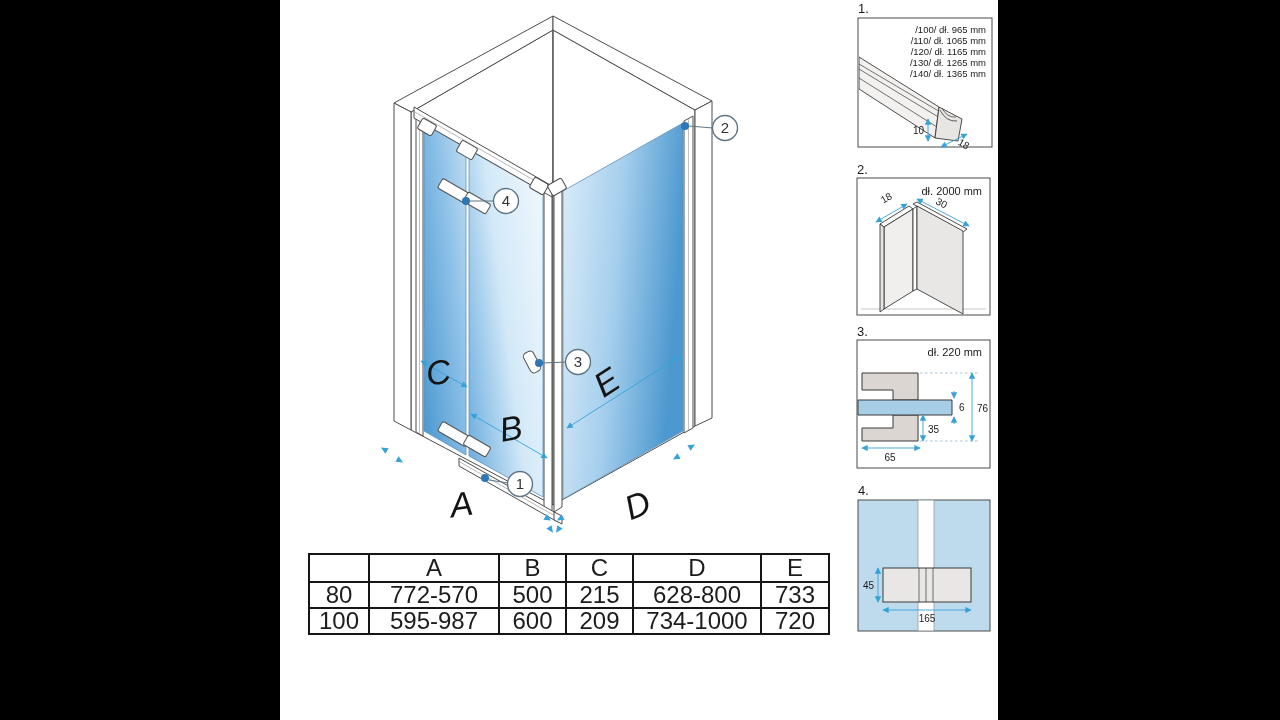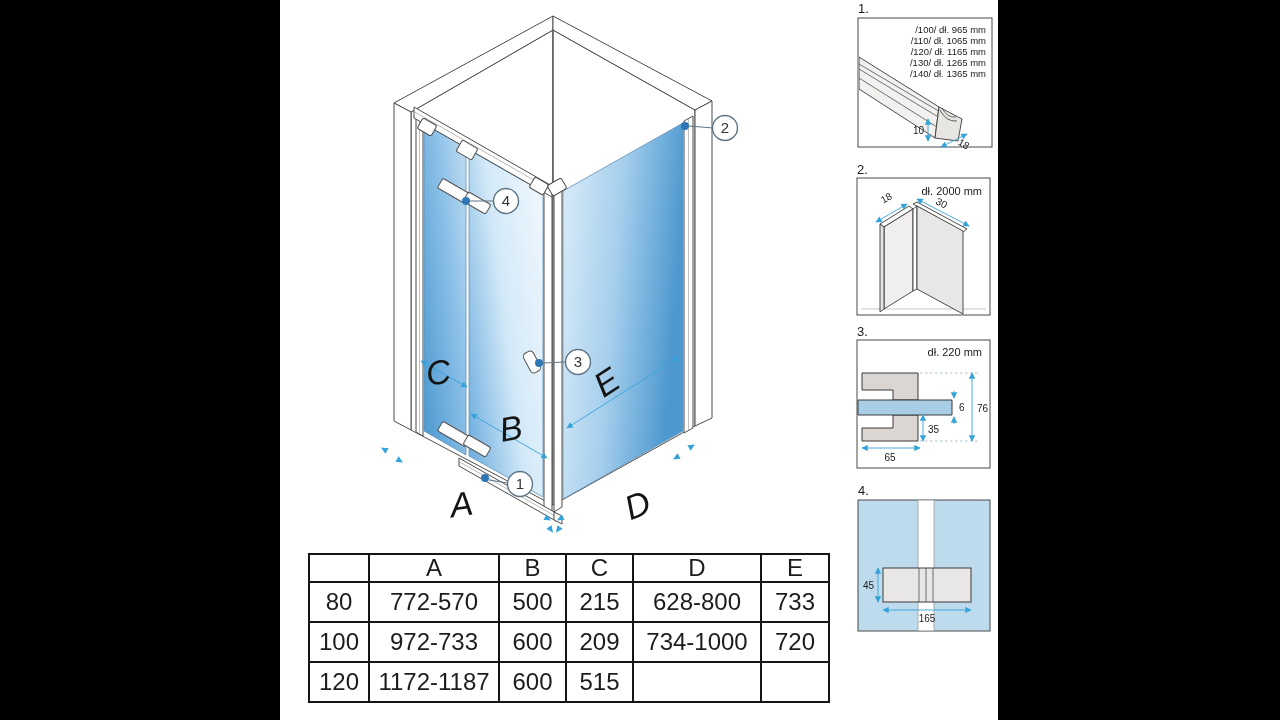--- a/index.html
+++ b/index.html
@@ -12,21 +12,21 @@
   .lentxt{font-size:11px;}
   .paneltag{font-size:13px;}
   .speclines{font-size:9.5px;}
   .bigletter{font-size:34px;font-style:italic;fill:#141414;}
   .callnum{font-size:15px;fill:#333;}
   table.dims{position:absolute;left:28px;top:553px;border-collapse:collapse;table-layout:fixed;
              font-size:24px;color:#1c1c1c;}
   table.dims td,table.dims th{border:2px solid #161616;text-align:center;vertical-align:middle;
              padding:0;font-weight:normal;line-height:1;}
   table.dims tr.hdr{height:28px;}
-  table.dims tr.row{height:40px;}
+  table.dims tr.row{height:26px;}
 </style>
 </head>
 <body>
 
 <div class="stage">
   <div class="sheet">
 
     <svg width="718" height="720" viewBox="0 0 718 720">
       <defs>
         <linearGradient id="gFixed" x1="0" y1="0.9" x2="1" y2="0">
@@ -272,30 +272,22 @@
       <tr class="row">
         <td>80</td>
         <td>772-570</td>
         <td>500</td>
         <td>215</td>
         <td>628-800</td>
         <td>733</td>
       </tr>
       <tr class="row">
         <td>100</td>
-        <td>972-733</td>
+        <td>595-987</td>
         <td>600</td>
         <td>209</td>
         <td>734-1000</td>
         <td>720</td>
       </tr>
-      <tr class="row">
-        <td>120</td>
-        <td>1172-1187</td>
-        <td>600</td>
-        <td>515</td>
-        <td></td>
-        <td></td>
-      </tr>
     </tbody>
       </table>
   </div>
 </div>
 
 </body></html>

